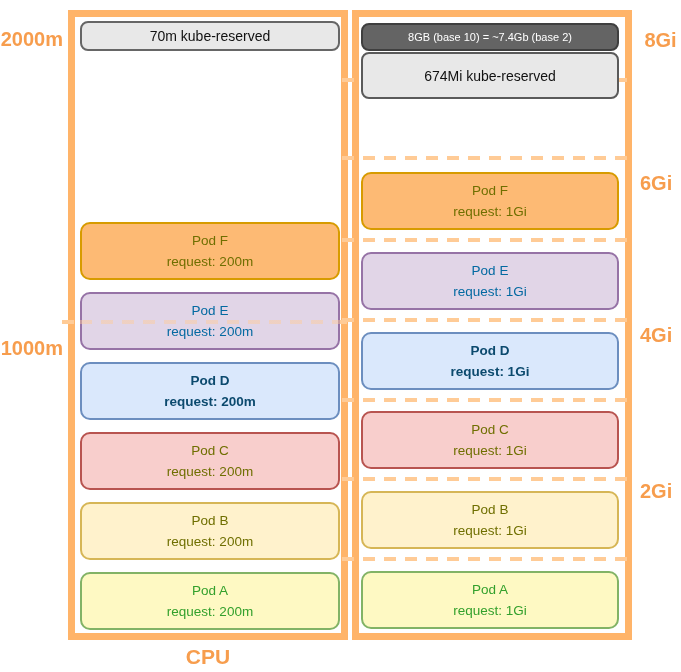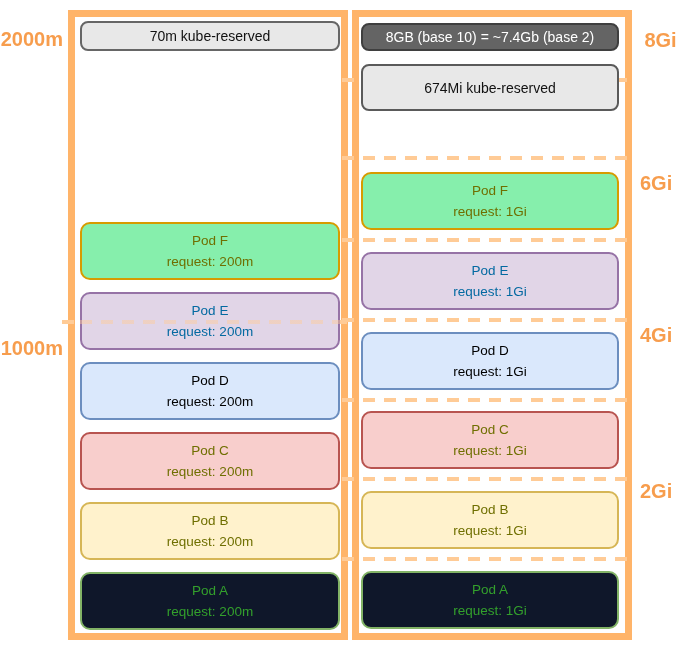--- a/index.html
+++ b/index.html
@@ -26,36 +26,36 @@
   .lbl-right{left:640px;width:41px;text-align:left;}
   .col-caption{position:absolute;top:645px;width:280px;text-align:center;
                color:#F79D4D;font-weight:bold;font-size:21px;z-index:6;}
 
   
   .inner-box{position:absolute;box-sizing:border-box;z-index:10;border-radius:8px;
              display:flex;align-items:center;justify-content:center;font-size:14px;}
   .cpu-reserved{left:5px;top:4px;width:260px;height:30px;
                 background:#E8E8E8;border:2px solid #666666;color:#111111;}
   .mem-conversion{left:2px;top:6px;width:258px;height:28px;
-                background:#646464;border:2px solid #3f3f3f;color:#FFFFFF;font-size:14px;}
+                background:#646464;border:2px solid #3f3f3f;color:#FFFFFF;font-size:11px;}
   .mem-reserved{left:2px;top:35px;width:258px;height:47px;
-                background:#E8E8E8;border:2px solid #5a5a5a;color:#111111;margin-top:12px;}
+                background:#E8E8E8;border:2px solid #5a5a5a;color:#111111;}
 
   
   .pod{position:absolute;width:260px;height:58px;box-sizing:border-box;z-index:10;
        border-radius:10px;border:2.5px solid;display:flex;flex-direction:column;
        align-items:center;justify-content:center;gap:8px;font-size:13.5px;}
   .cpu-col .pod{left:5px;}
   .mem-col .pod{left:2px;width:258px;}
-  .c-f{background:#86efac;border-color:#D79B00;color:#6F6F00;}
+  .c-f{background:#fdba74;border-color:#D79B00;color:#6F6F00;}
   .c-e{background:#E1D5E7;border-color:#9673A6;color:#0369a1;}
-  .c-d{background:#DAE8FC;border-color:#6C8EBF;color:#000000;}
+  .c-d{background:#DAE8FC;border-color:#6C8EBF;color:#0c4a6e;font-weight:bold;}
   .c-c{background:#F8CECC;border-color:#B85450;color:#6F6F00;}
   .c-b{background:#FFF2CC;border-color:#D6B656;color:#6F6F00;}
-  .c-a{background:#0f172a;border-color:#82B366;color:#33A02C;}
+  .c-a{background:#fef9c3;border-color:#82B366;color:#33A02C;}
   .pod-name,.pod-request{line-height:1;}
 </style>
 </head>
 <body>
 
 <div class="canvas">
 
   <div class="axis-label lbl-left" style="top:2px;">2000m</div>
   <div class="axis-label lbl-left" style="top:311px;">1000m</div>
 
@@ -127,14 +127,15 @@
   <div class="dash-overlay" style="left:80px;top:320px;width:260px;"></div>
 
   <div class="dash dash-mem" style="top:78px;"></div>
   <div class="dash dash-mem" style="top:156px;"></div>
   <div class="dash dash-mem" style="top:238px;"></div>
   <div class="dash dash-mem" style="top:318px;"></div>
   <div class="dash dash-mem" style="top:398px;"></div>
   <div class="dash dash-mem" style="top:477px;"></div>
   <div class="dash dash-mem" style="top:557px;"></div>
 
+  <div class="col-caption" style="left:68px;">CPU</div>
 
 </div>
 
 </body></html>

